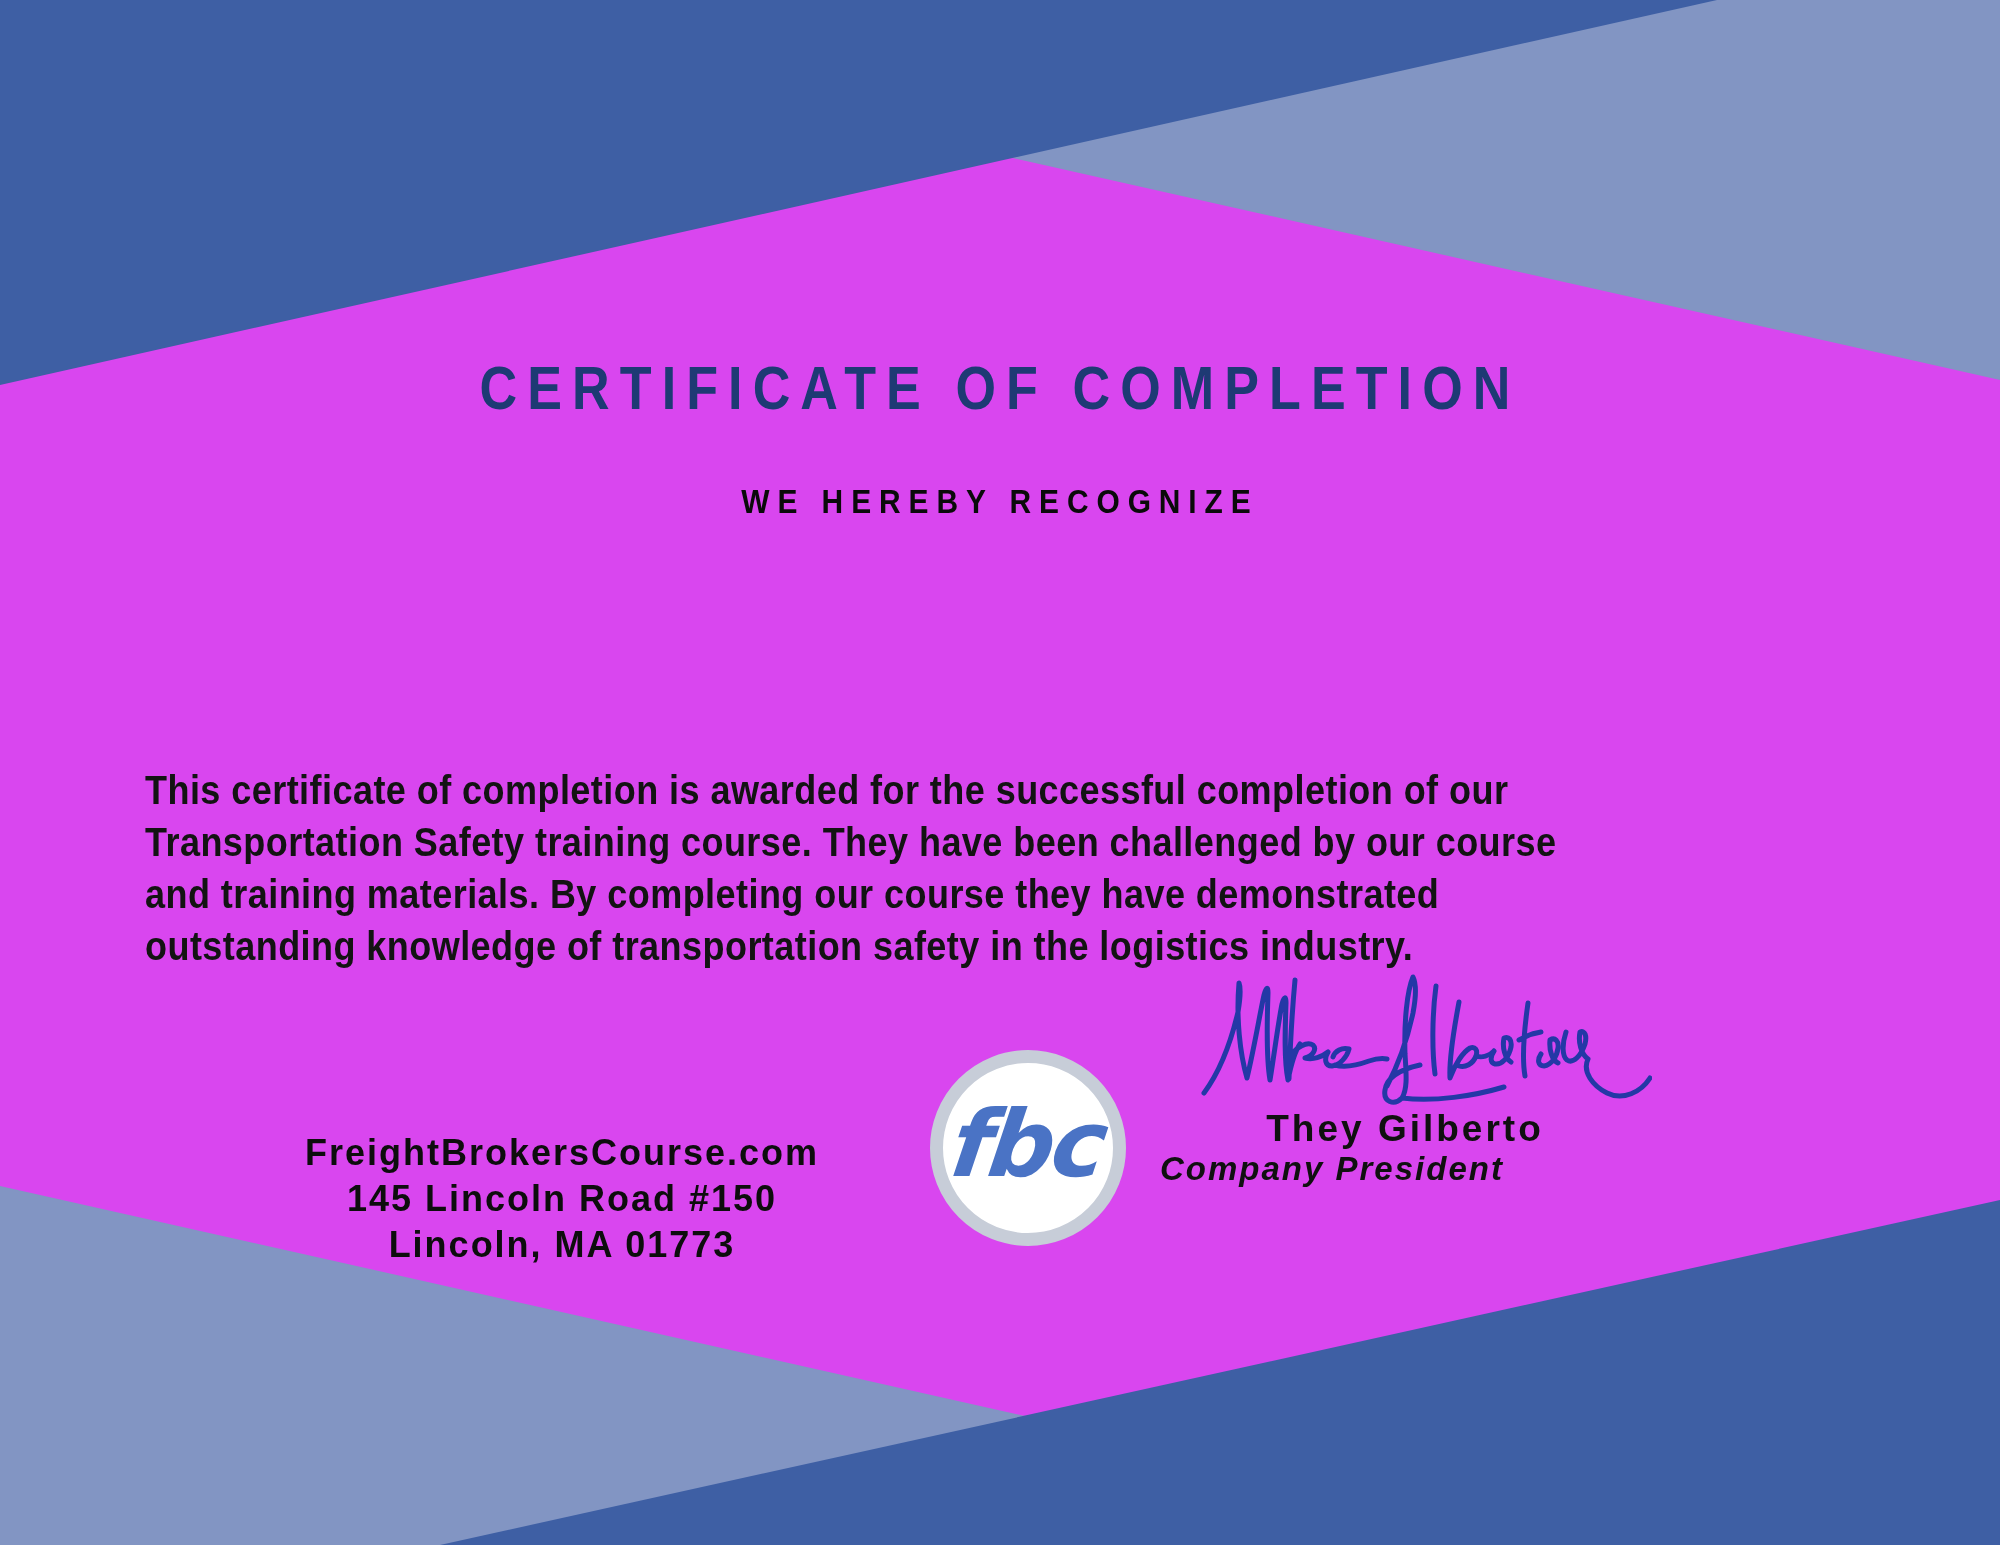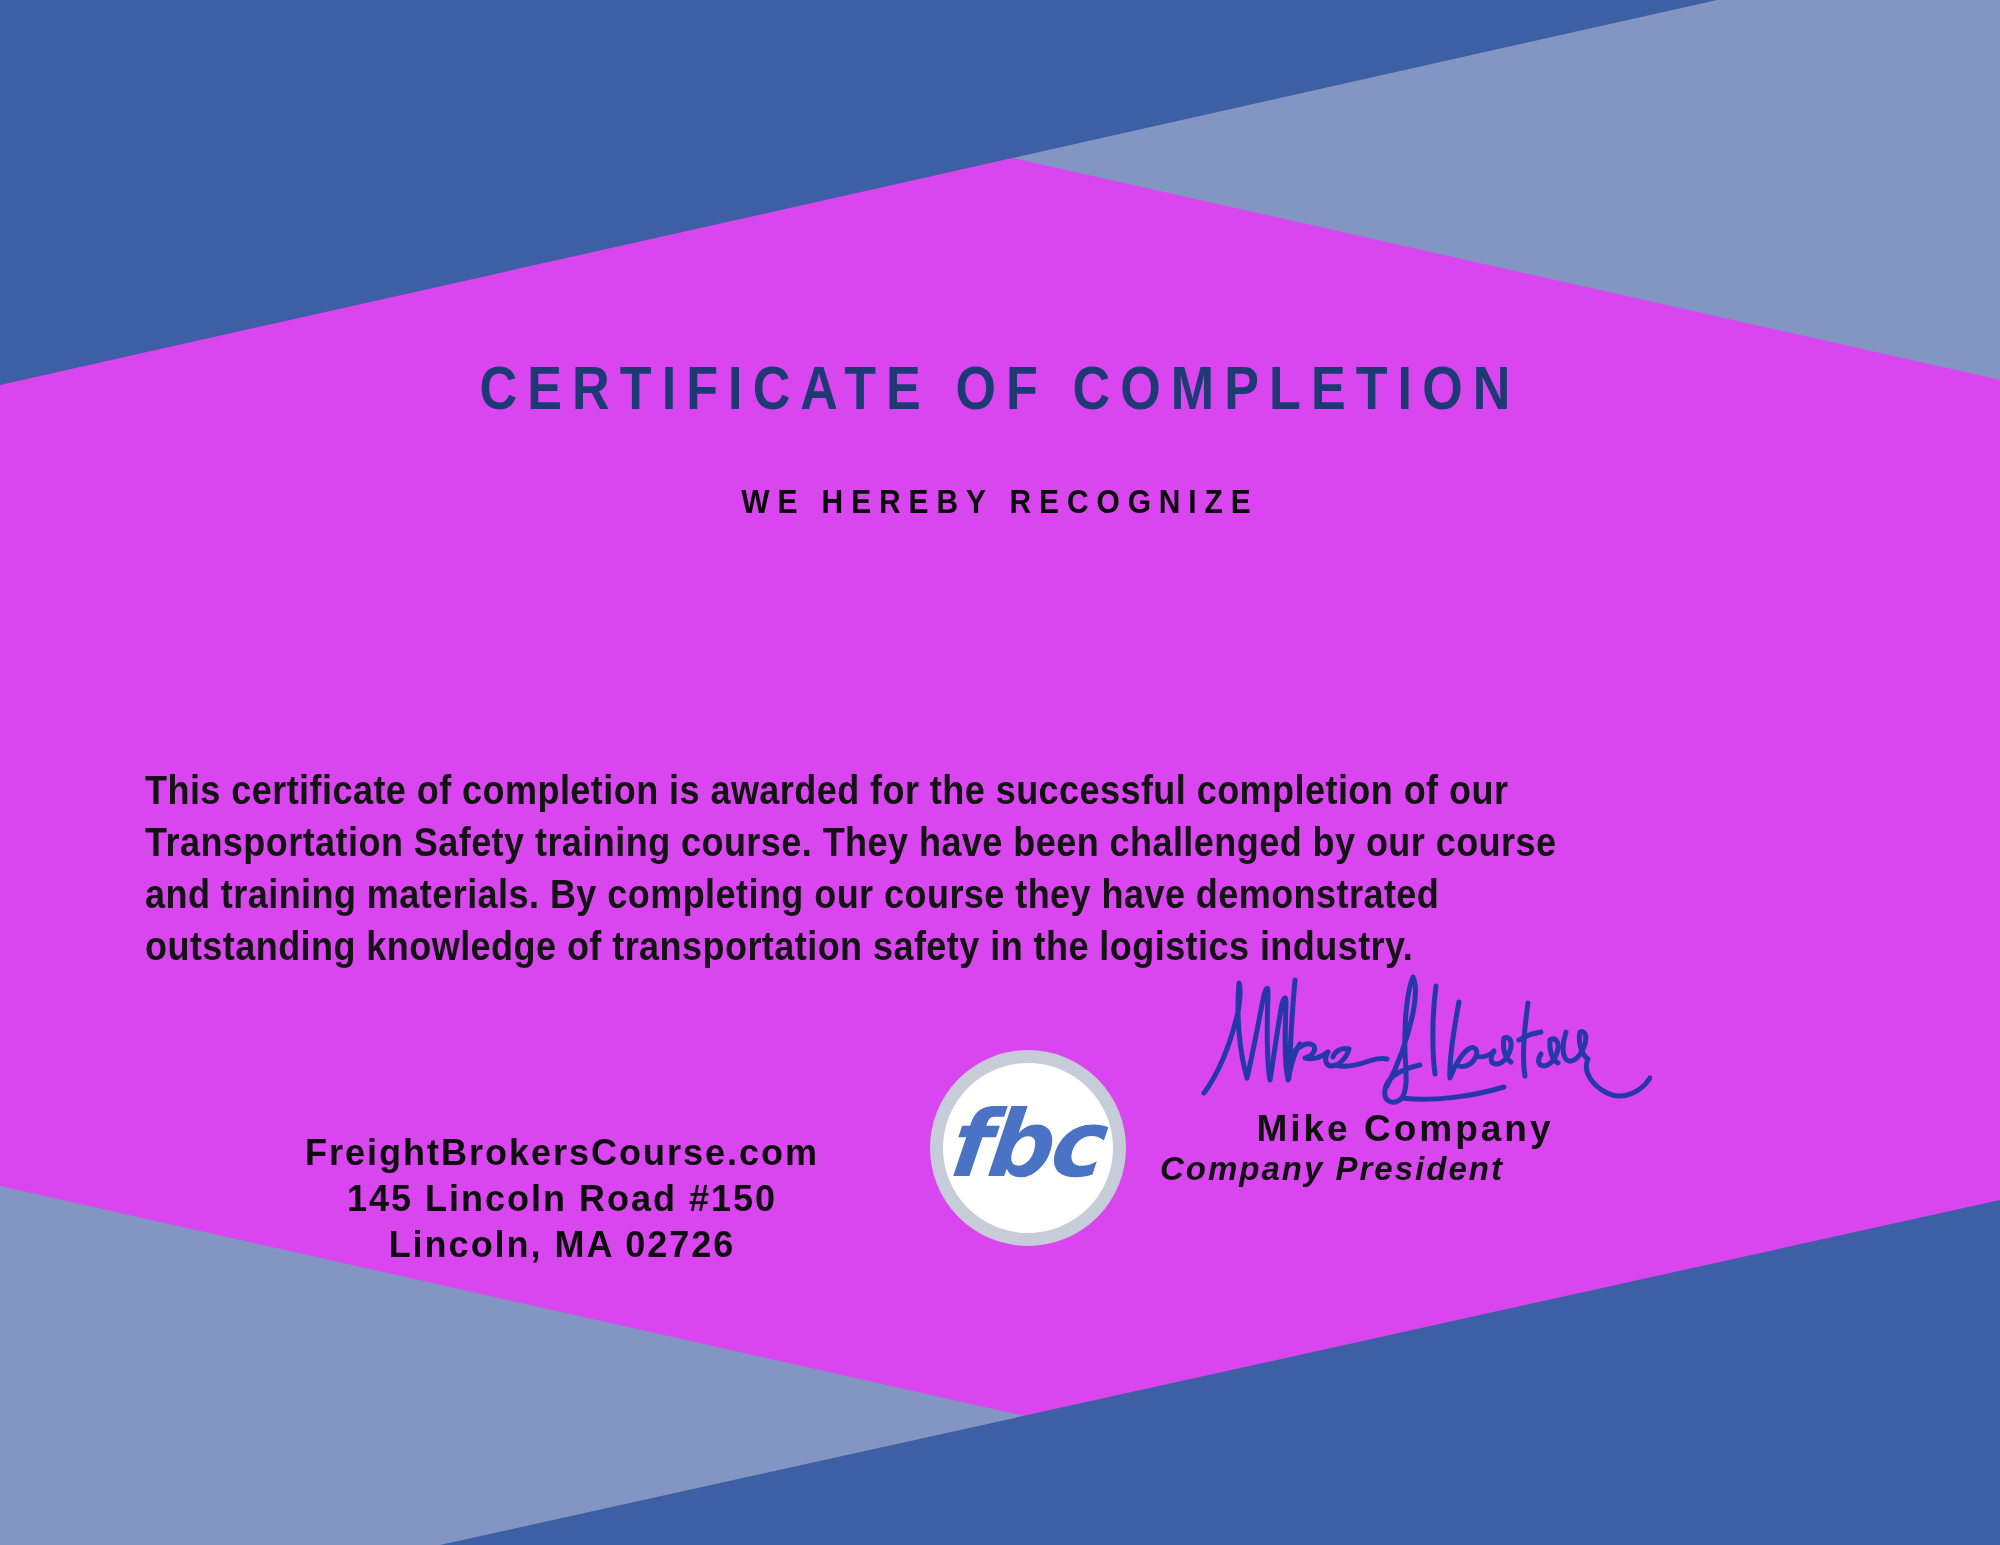--- a/index.html
+++ b/index.html
@@ -84,30 +84,30 @@
   <div class="body-text">
     <div>This certificate of completion is awarded for the successful completion of our</div>
     <div>Transportation Safety training course. They have been challenged by our course</div>
     <div>and training materials. By completing our course they have demonstrated</div>
     <div>outstanding knowledge of transportation safety in the logistics industry.</div>
   </div>
 
   <div class="address">
     <div>FreightBrokersCourse.com</div>
     <div>145 Lincoln Road #150</div>
-    <div>Lincoln, MA 02726</div>
+    <div>Lincoln, MA 01773</div>
   </div>
 
   <div class="logo-circle" style="border-color: rgb(199, 205, 216);">
     <span class="logo-text" style="color: rgb(74, 115, 197);">fbc</span>
   </div>
 
   <svg class="signature-svg" width="470" height="152" viewBox="0 0 470 152">
     <g fill="none" stroke-width="5" stroke-linecap="round" stroke-linejoin="round" stroke="#2438a6">
       <path d="M22,135 C36,116 48,88 56,54 C58,42 59,30 57,25 C54,60 58,96 65,120 C72,91 78,55 82,37 C84,29 86,28 86,35 C85,63 84,99 88,122 C92,98 96,66 100,46 C102,38 104,38 104,45 C103,72 102,102 106,122 C109,107 113,93 118,86 M113,22 C110,54 108,94 107,121 M107,99 C115,89 125,83 131,87 C135,91 131,98 123,100 M123,100 C131,102 140,99 146,94 M146,94 C142,101 143,108 150,108 C158,107 165,99 167,91 C160,89 153,93 151,99 M153,107 C163,110 176,107 187,103 C193,101 199,100 205,101"></path>
       <path d="M205,128 C215,109 225,83 231,55 C234,39 234,25 231,19 C225,33 222,64 223,96 C224,114 226,130 220,140 C212,148 201,144 203,132 C205,119 220,111 238,107 M220,140 C252,144 292,138 322,129 M254,28 C250,58 250,93 253,116 M277,44 C271,76 267,103 268,120 C273,106 281,94 288,90 C293,88 296,92 294,98 C291,106 283,110 277,108 M294,98 C300,100 307,98 312,93 M312,93 C308,99 308,105 313,106 C320,107 327,99 329,89 C330,82 327,78 322,80 C320,90 323,100 329,104 M337,82 C344,78 352,75 359,74 M346,45 C342,73 340,101 343,118 M359,96 C355,102 356,108 362,108 C369,107 375,99 376,90 C377,83 373,79 368,82 C367,92 370,102 376,105 M384,74 C380,86 380,98 385,102 C391,106 399,98 403,86 C405,78 403,72 398,74 C396,84 399,96 406,101 M406,101 C400,114 411,128 425,135 C441,143 459,134 468,120"></path>
     </g>
   </svg>
 
-  <div class="signatory-name">Mike Company</div>
+  <div class="signatory-name">They Gilberto</div>
   <div class="signatory-role">Company President</div>
 
 </div>
 
 </body></html>

